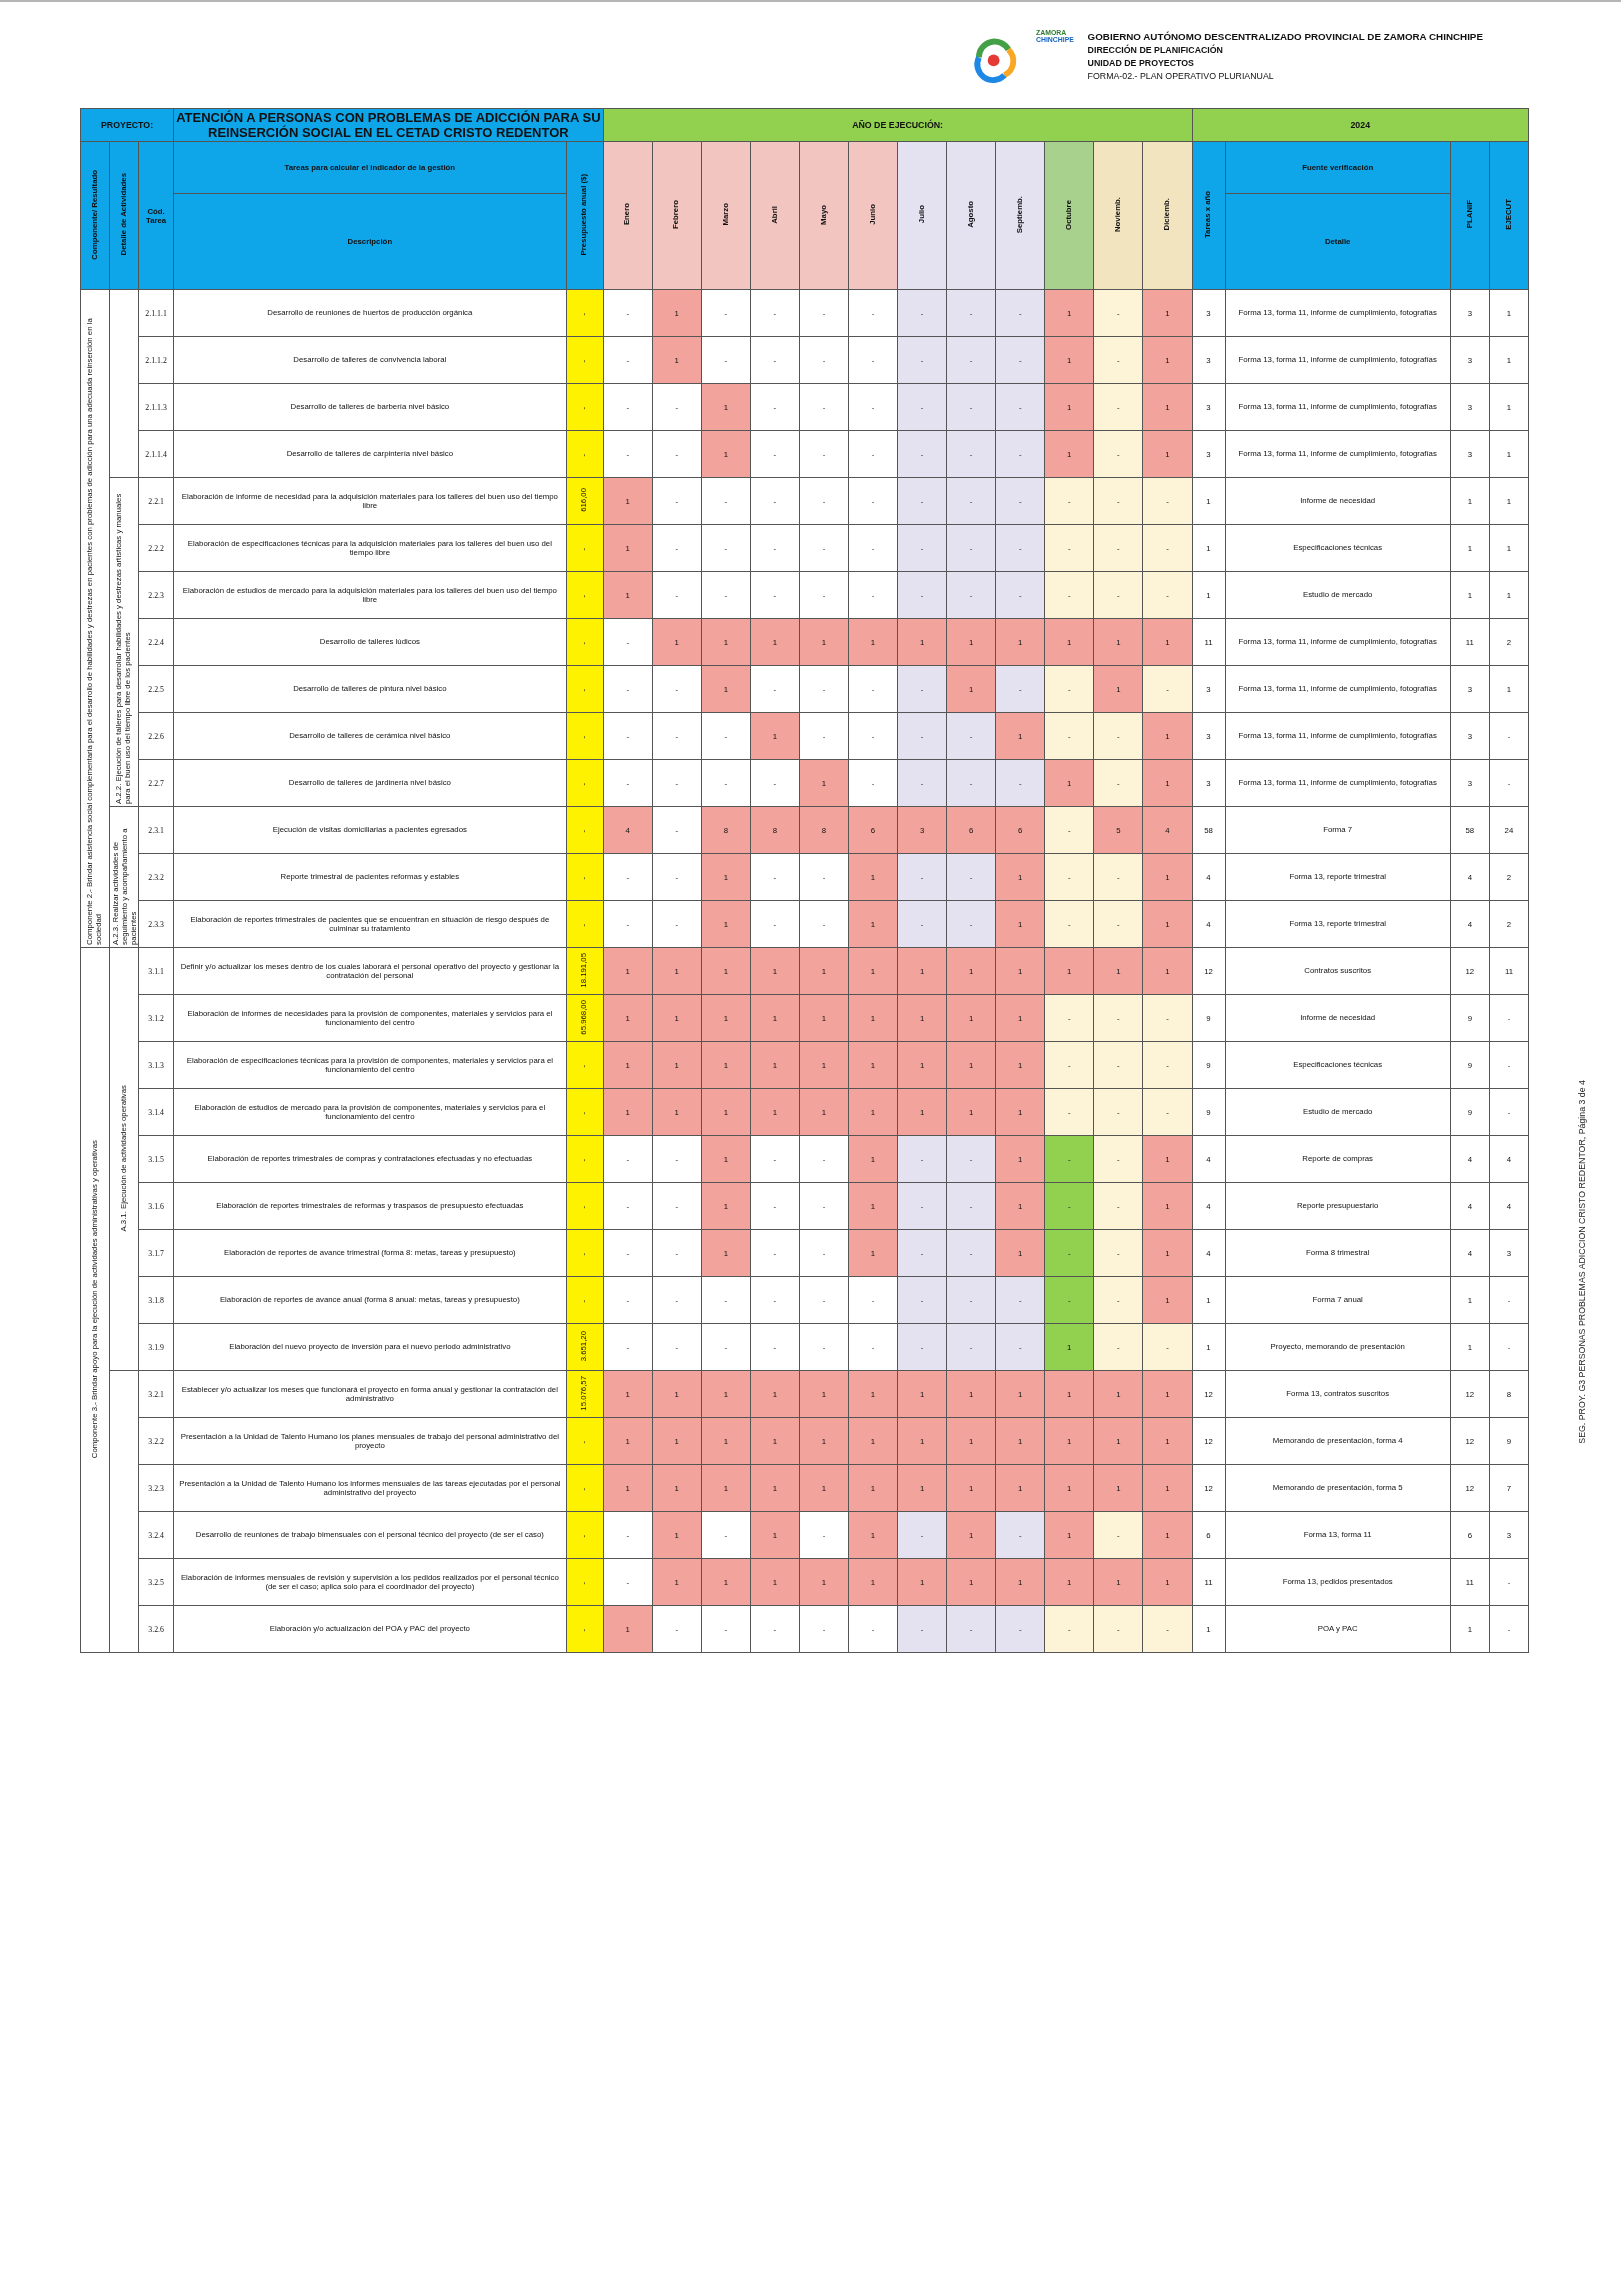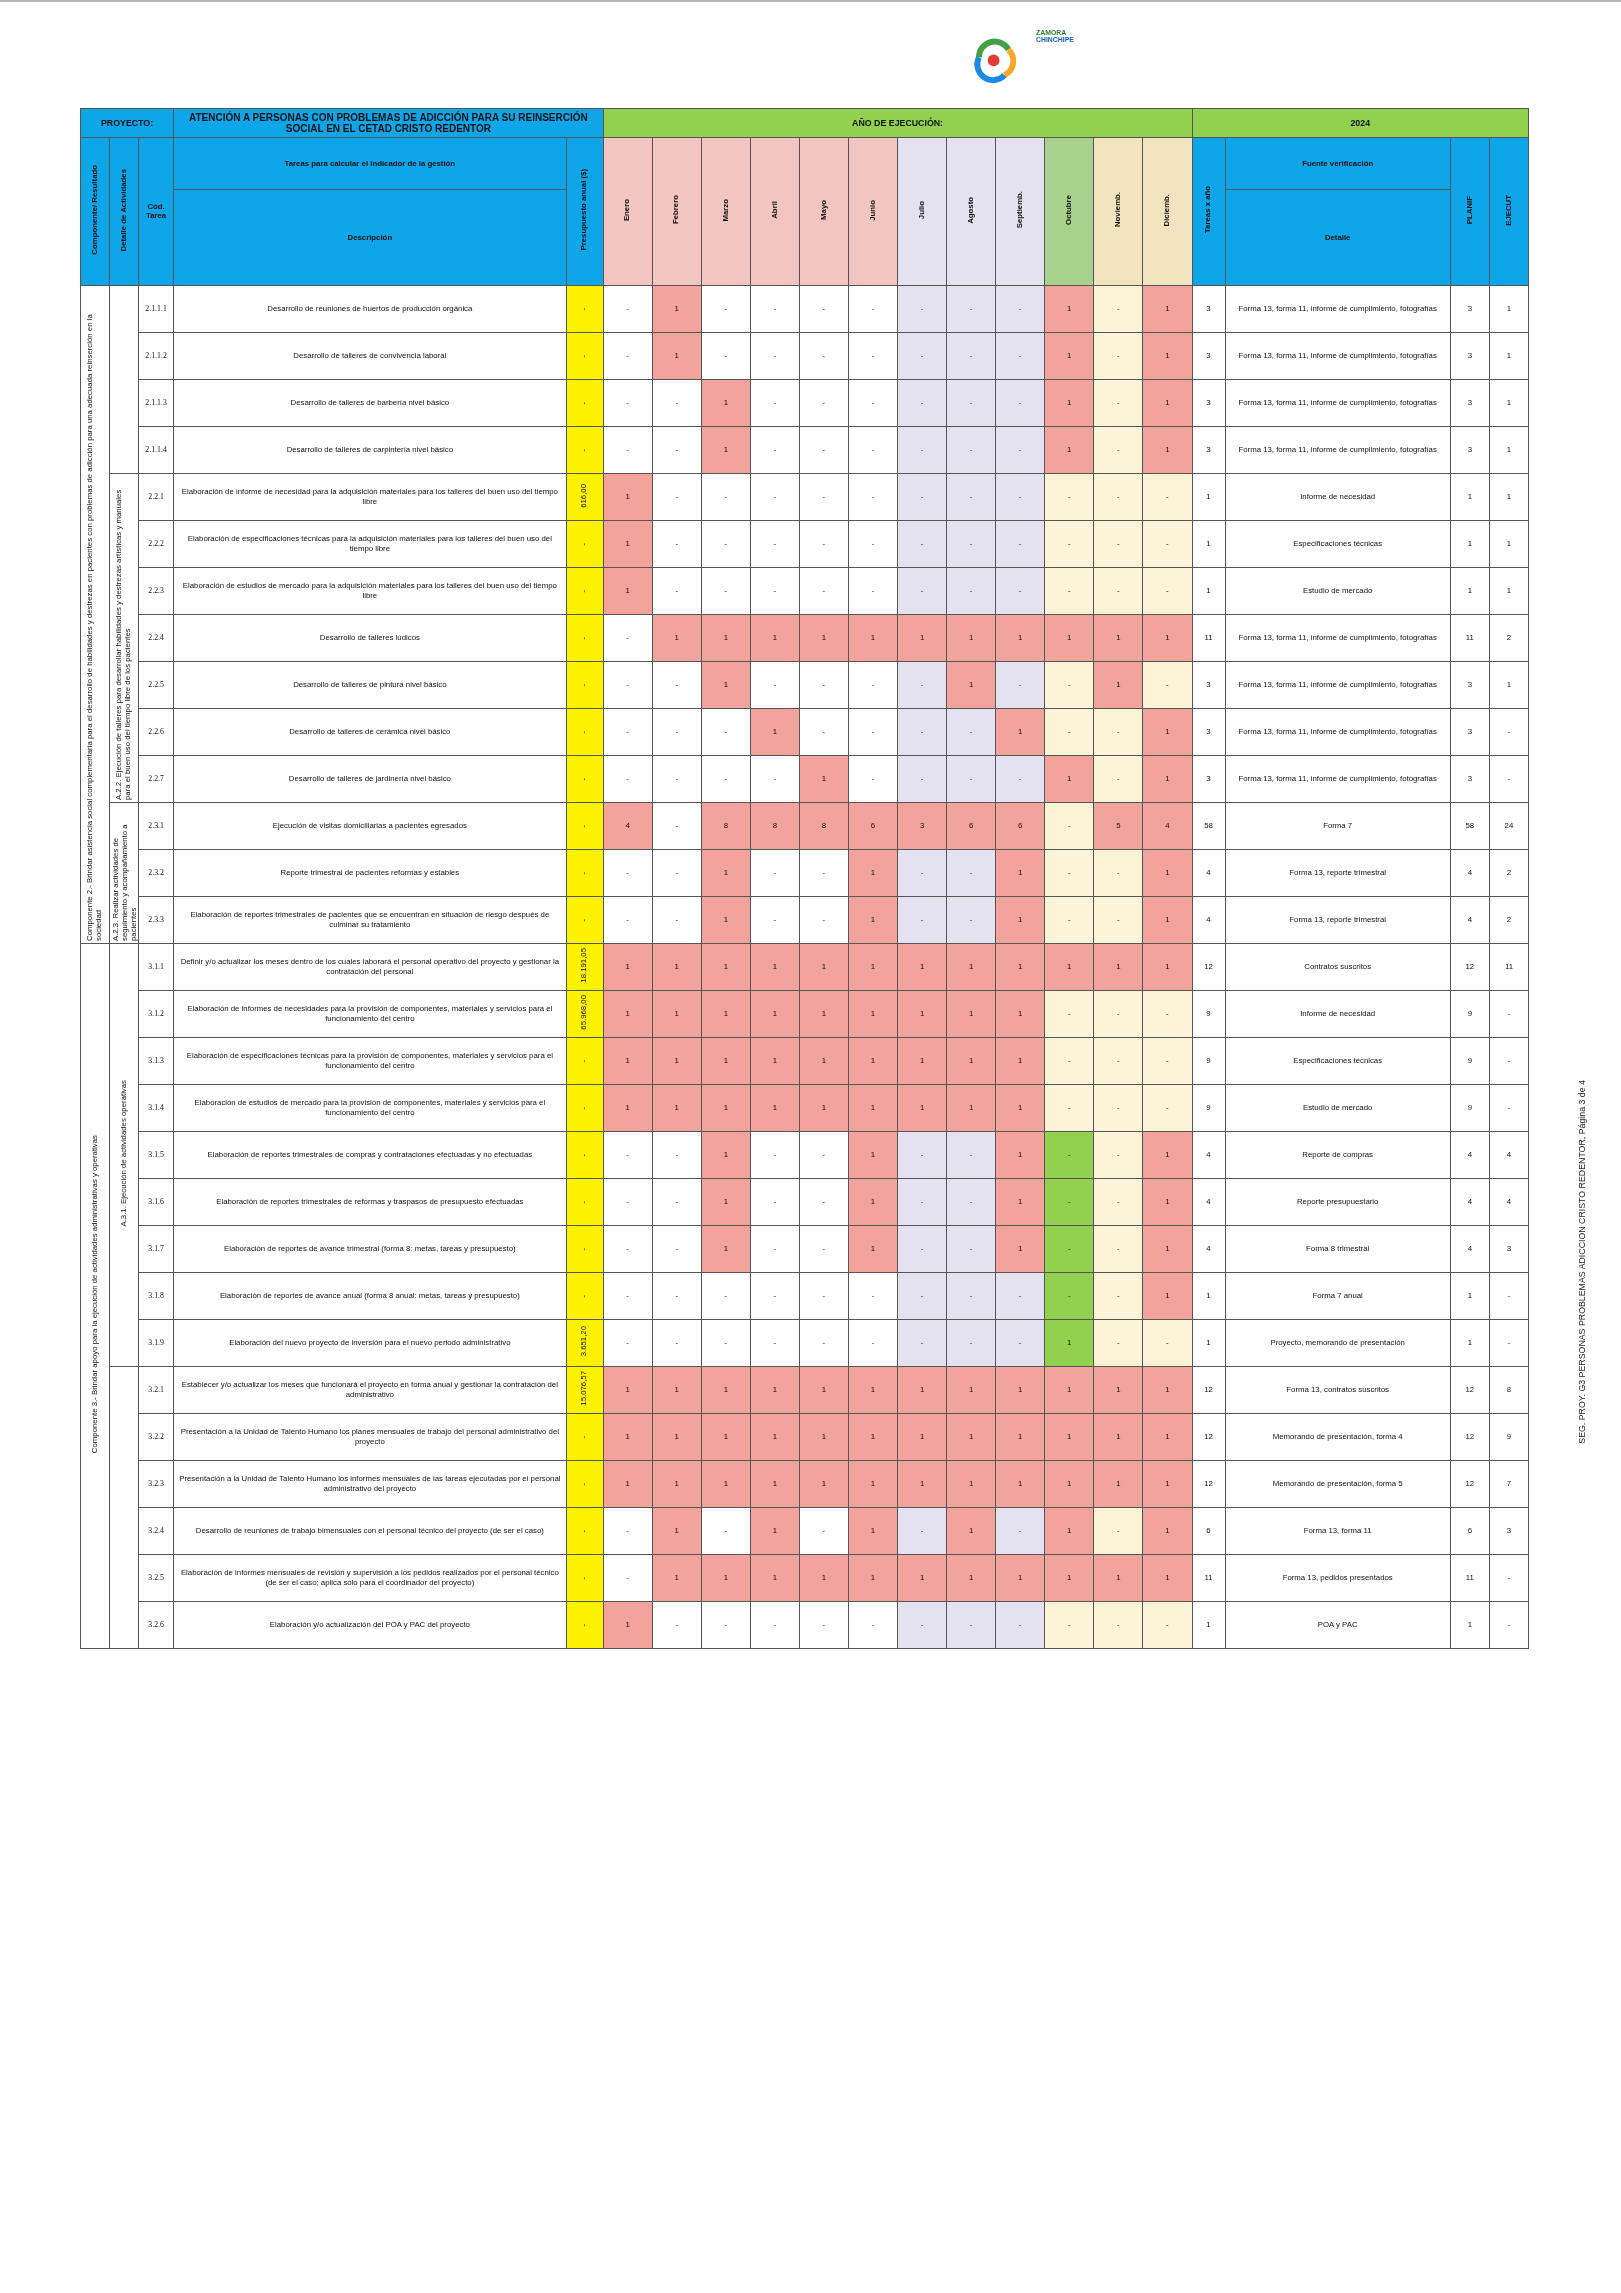--- a/index.html
+++ b/index.html
@@ -63,20 +63,26 @@
         <path d="M14 30 A16 16 0 0 1 44 22" fill="none" stroke="#43a047" stroke-width="6"></path>
         <path d="M44 22 A16 16 0 0 1 40 48" fill="none" stroke="#f9a825" stroke-width="6"></path>
         <path d="M40 48 A16 16 0 0 1 14 30" fill="none" stroke="#1e88e5" stroke-width="6"></path>
         <circle cx="29" cy="33" r="6" fill="#e53935"></circle>
       </svg>
     </div>
     <div class="logo-text">
       <div class="l1">ZAMORA</div>
       <div class="l2">CHINCHIPE</div>
     </div>
+    <div class="title-block">
+      <div class="t1">GOBIERNO AUTÓNOMO DESCENTRALIZADO PROVINCIAL DE ZAMORA CHINCHIPE</div>
+      <div class="t2">DIRECCIÓN DE PLANIFICACIÓN</div>
+      <div class="t3">UNIDAD DE PROYECTOS</div>
+      <div class="t4">FORMA-02.- PLAN OPERATIVO PLURIANUAL</div>
+    </div>
   </div>
 
   <table class="poa">
     <colgroup>
       <col style="width:29px">
         <col style="width:29px">
         <col style="width:35px">
       <col style="width:392px">
         <col style="width:37px">
       <col style="width:49px">
@@ -92,21 +98,21 @@
         <col style="width:49px">
         <col style="width:49px">
       <col style="width:33px">
         <col style="width:225px">
         <col style="width:39px">
         <col style="width:39px">
     </colgroup>
     <thead>
       <tr class="h1">
         <th colspan="3">PROYECTO:</th>
-        <th colspan="2" style="font-size:10px;">ATENCIÓN A PERSONAS CON PROBLEMAS DE ADICCIÓN PARA SU REINSERCIÓN SOCIAL EN EL CETAD CRISTO REDENTOR</th>
+        <th colspan="2" style="font-size:13px;">ATENCIÓN A PERSONAS CON PROBLEMAS DE ADICCIÓN PARA SU REINSERCIÓN SOCIAL EN EL CETAD CRISTO REDENTOR</th>
         <th colspan="12" class="green">AÑO DE EJECUCIÓN:</th>
         <th colspan="4" class="green">2024</th>
       </tr>
       <tr class="h2">
         <th rowspan="2"><span class="rot" style="font-size:7.8px">Componente/ Resultado</span></th>
         <th rowspan="2"><span class="rot" style="font-size:7.8px">Detalle de Actividades</span></th>
         <th rowspan="2">Cód. Tarea</th>
         <th>Tareas para calcular el indicador de la gestión</th>
         <th rowspan="2"><span class="rot-block">Presupuesto anual ($)</span></th>
         <th rowspan="2" class="mh mh-pink"><span class="rot">Enero</span></th>

